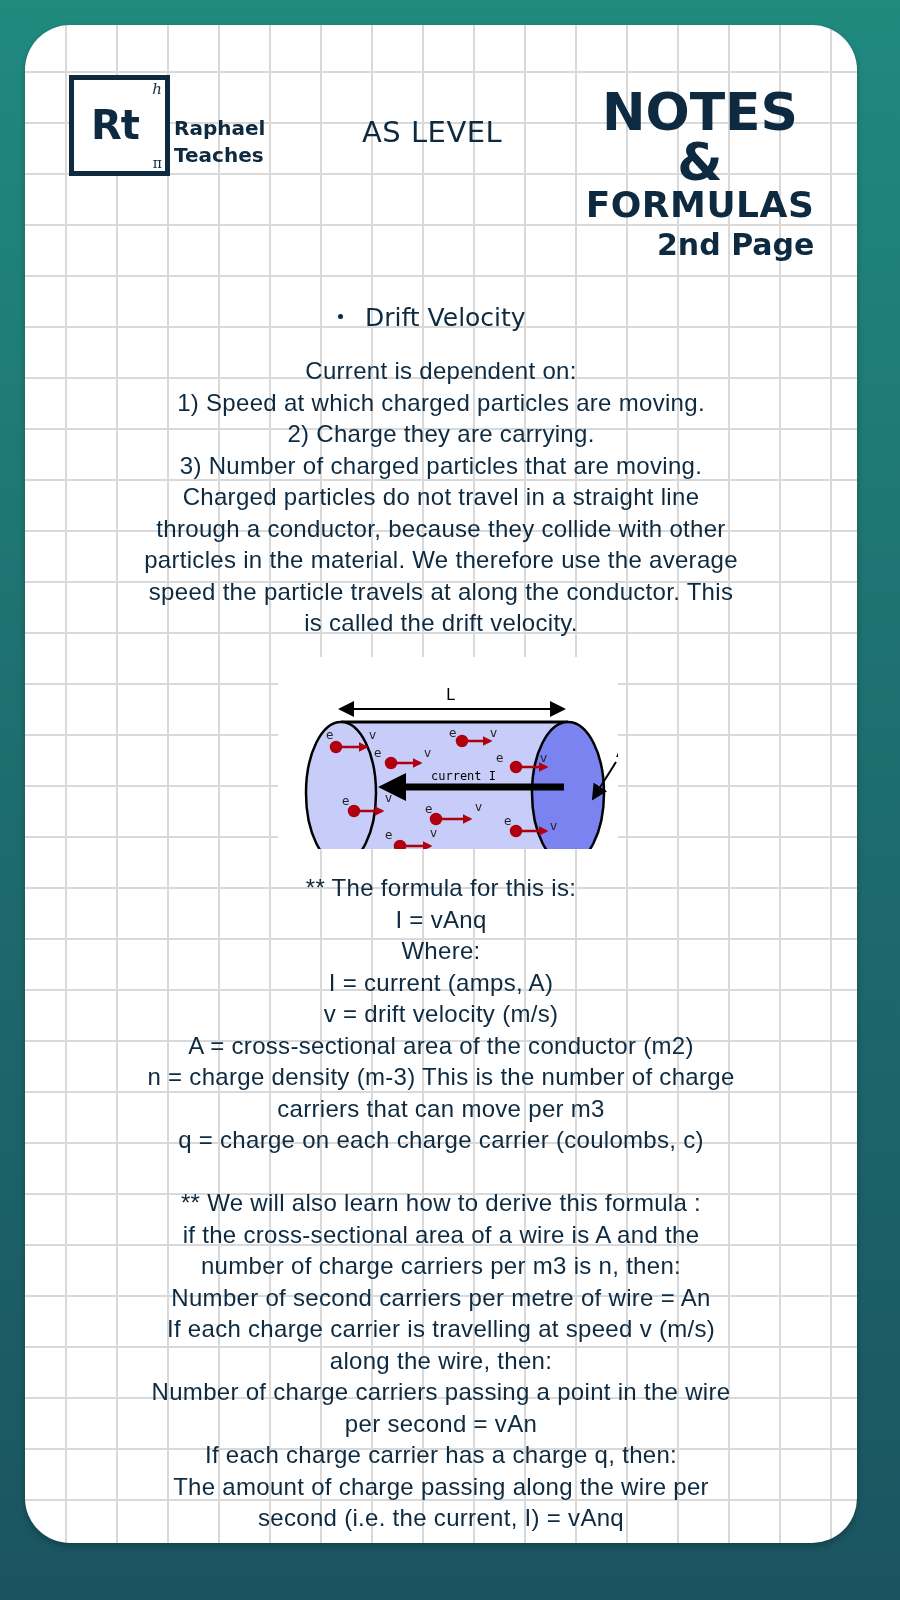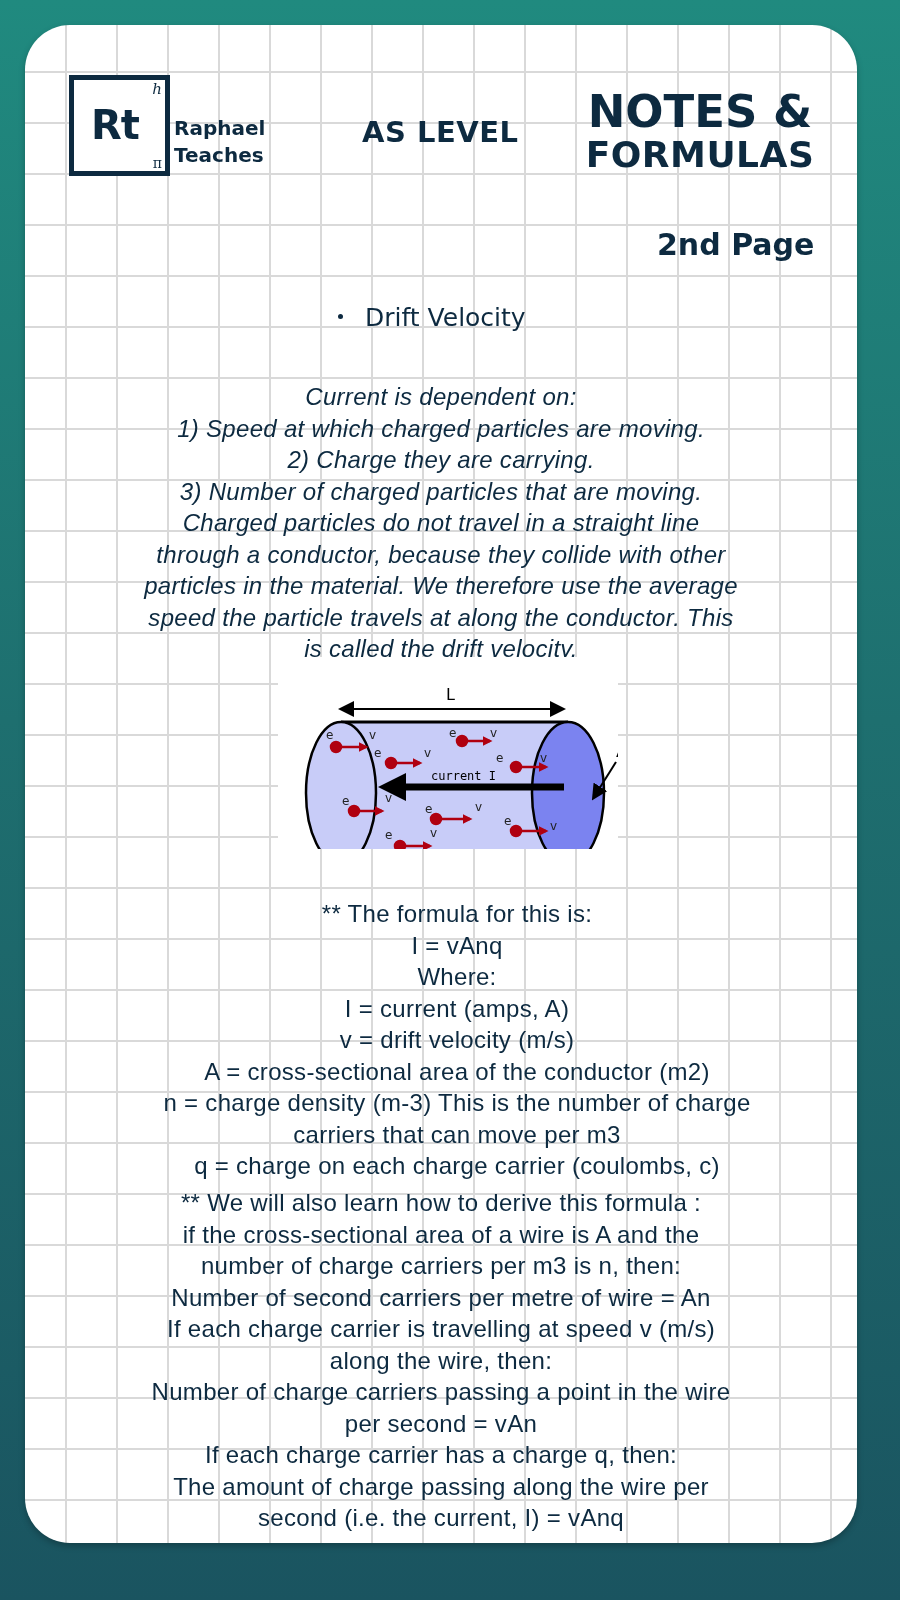--- a/index.html
+++ b/index.html
@@ -23,23 +23,23 @@
     overflow:hidden;
   }
   .logo-box {
     position:absolute; left:44px; top:50px; width:91px; height:91px;
     border:5px solid #0d2a40; background:#fff;
   }
   .logo-rt { position:absolute; left:17px; top:22px; font-size:40px; font-weight:bold; letter-spacing:-1px; color:#0d2a40; }
   .logo-h { position:absolute; right:3px; top:0px; font-family:"DejaVu Serif", serif; font-style:italic; font-size:15px; }
   .logo-pi { position:absolute; right:3px; bottom:0px; font-family:"DejaVu Serif", serif; font-size:14px; }
   .brand { position:absolute; left:149px; top:90px; font-size:20px; font-weight:bold; line-height:27px; color:#0d2a40; }
-  .level { position:absolute; left:337px; top:90px; font-size:29px; font-weight:bold; color:#0d2a40; letter-spacing:0.5px; }
+  .level { position:absolute; left:337px; top:90px; font-size:29px; font-weight:normal; color:#0d2a40; letter-spacing:0.5px; }
   .notes { position:absolute; left:560px; top:62px; width:230px; text-align:center; font-weight:bold; color:#0d2a40; }
-  .notes .l1 { font-size:45px; line-height:50px; display:block; }
+  .notes .l1 { font-size:52px; line-height:50px; display:block; }
   .notes .l2 { font-size:36px; line-height:36px; display:block; letter-spacing:0.5px; }
   .title { position:absolute; left:262px; top:186px; font-size:57px; font-weight:bold; color:#0d2a40; letter-spacing:-1px; }
   .page-label { position:absolute; left:632px; top:202px; font-size:30px; font-weight:bold; color:#0d2a40; }
   .bullet { position:absolute; left:313px; top:278px; font-size:25px; color:#0d2a40;text-align:right; }
   .bullet .dot { display:inline-block; width:5px; height:5px; border-radius:50%; background:#0d2a40; margin-right:22px; vertical-align:middle; position:relative; top:-3px; }
   .text-block {
     position:absolute; left:40px; width:752px; text-align:center;
     font-size:24px; line-height:31.5px; color:#0d2a40;
     font-family:"Liberation Sans", sans-serif; letter-spacing:0.3px;
   }
@@ -68,21 +68,21 @@
     <span class="l1">NOTES &amp;</span>
     <span class="l2">FORMULAS</span>
   </div>
 
   <div class="page-label">2nd Page</div>
 
   <div class="bullet">
     <span class="dot"></span><span>Drift Velocity</span>
   </div>
 
-  <div class="text-block" style="top:356px;font-style:italic;">
+  <div class="text-block" style="top:330px;">
     <div>Current is dependent on:</div>
     <div>1)  Speed at which charged particles are moving.</div>
     <div>2) Charge they are carrying.</div>
     <div>3)  Number of charged particles that are moving.</div>
     <div>Charged particles do not travel in a straight line</div>
     <div>through a conductor, because they collide with other</div>
     <div>particles in the material. We therefore use the average</div>
     <div>speed the particle travels at along the conductor. This</div>
     <div>is called the drift velocity.</div>
   </div>
@@ -147,21 +147,21 @@
         <text x="147" y="156">e</text>
           <text x="197" y="154">v</text>
         <text x="226" y="168">e</text>
           <text x="272" y="173">v</text>
         <text x="107" y="182">e</text>
           <text x="152" y="180">v</text>
       </g>
     </svg>
   </div>
 
-  <div class="text-block" style="top:873px;padding-left:16px;">
+  <div class="text-block" style="top:847px;">
     <div>** The formula for this is:</div>
     <div>I = vAnq</div>
     <div>Where:</div>
     <div>I = current (amps, A)</div>
     <div>v = drift velocity (m/s)</div>
     <div>A = cross-sectional area of the conductor (m2)</div>
     <div>n = charge density (m-3) This is the number of charge</div>
     <div>carriers that can move per m3</div>
     <div>q = charge on each charge carrier (coulombs, c)</div>
   </div>

